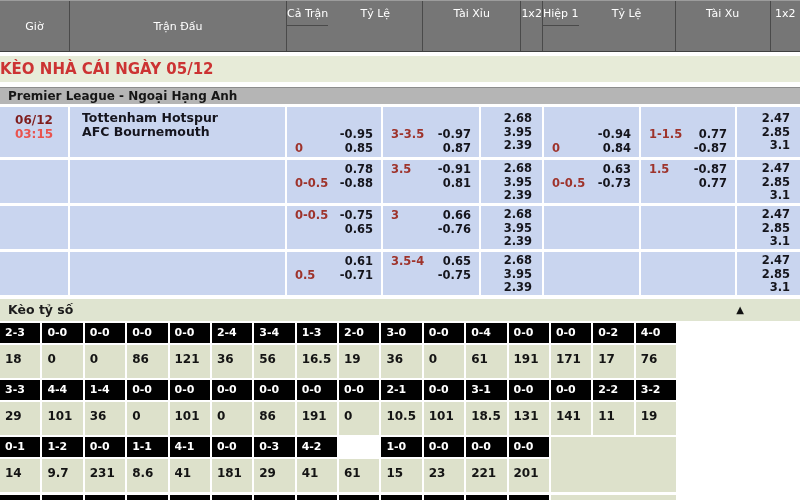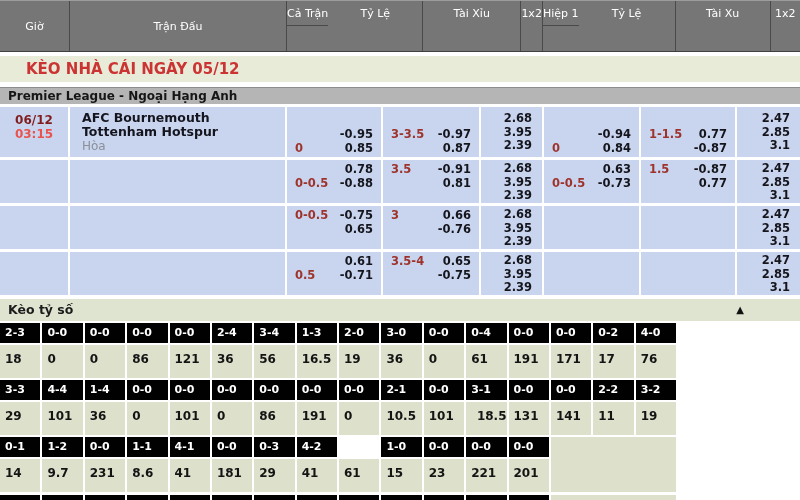--- a/index.html
+++ b/index.html
@@ -16,21 +16,21 @@
            border-right:1px solid #4a4a4a; height:100%; }
   .hgroup { display:flex; flex-direction:row; }
   .hgroup.last { border-right:none; }
   .hgtitle { height:25px; line-height:25px; text-align:center; border-bottom:1px solid #4a4a4a; }
   .hgsub { display:flex; flex:1; }
   .hgsub > div { line-height:25px; text-align:center; border-right:1px solid #4a4a4a; }
   .hgsub > div:last-child.endcap { border-right:none; }
 
   
   .titlebar { margin-top:4px; height:26px; background:#e7ebd8; color:#cc3333;
-              font-weight:bold; font-size:15px; line-height:26px; padding-left:26px; }
+              font-weight:bold; font-size:15px; line-height:26px; padding-left:0; }
   .leaguebar { margin-top:5px; height:17px; background:#b5b5b5; color:#161616;
                font-weight:bold; font-size:12px; line-height:17px; padding-left:8px;
                border-top:1px solid #8d8d8d; }
 
   
   #oddsRows { margin-top:3px; }
   .orow { display:grid; grid-template-columns:68px 215px 94px 96px 61px 95px 94px 63px;
           column-gap:2px; height:43px; margin-top:3px; }
   .orow:first-child { margin-top:0; height:50px; }
   .ocell { background:#c9d5ef; overflow:hidden; }
@@ -96,23 +96,22 @@
 
   <div class="leaguebar">Premier League - Ngoại Hạng Anh</div>
 
   <div id="oddsRows">
       <div class="orow">
         <div class="ocell gio-cell">
           <div class="date">06/12</div>
           <div class="time">03:15</div>
         </div>
         <div class="ocell teams-cell">
+          <div class="team">Tottenham Hotspur</div>
           <div class="team">AFC Bournemouth</div>
-          <div class="team">Tottenham Hotspur</div>
-          <div class="draw">Hòa</div>
         </div>
         <div class="ocell num-cell">
           <div class="line">
             <span class="hcap"></span>
             <span class="val">-0.95</span>
           </div>
           <div class="line">
             <span class="hcap">0</span>
             <span class="val">0.85</span>
           </div>
@@ -343,21 +342,21 @@
         <div class="sodd" style="grid-area: 2 / 7;">86</div>
         <div class="scell" style="grid-area: 1 / 8;">0-0</div>
         <div class="sodd" style="grid-area: 2 / 8;">191</div>
         <div class="scell" style="grid-area: 1 / 9;">0-0</div>
         <div class="sodd" style="grid-area: 2 / 9;">0</div>
         <div class="scell" style="grid-area: 1 / 10;">2-1</div>
         <div class="sodd" style="grid-area: 2 / 10;">10.5</div>
         <div class="scell" style="grid-area: 1 / 11;">0-0</div>
         <div class="sodd" style="grid-area: 2 / 11;">101</div>
         <div class="scell" style="grid-area: 1 / 12;">3-1</div>
-        <div class="sodd" style="grid-area: 2 / 12; text-align: right;">18.5</div>
+        <div class="sodd" style="grid-area: 2 / 12;">18.5</div>
         <div class="scell" style="grid-area: 1 / 13;">0-0</div>
         <div class="sodd" style="grid-area: 2 / 13;">131</div>
         <div class="scell" style="grid-area: 1 / 14;">0-0</div>
         <div class="sodd" style="grid-area: 2 / 14;">141</div>
         <div class="scell" style="grid-area: 1 / 15;">2-2</div>
         <div class="sodd" style="grid-area: 2 / 15;">11</div>
         <div class="scell" style="grid-area: 1 / 16;">3-2</div>
         <div class="sodd" style="grid-area: 2 / 16;">19</div>
       </div>
       <div class="srow">

